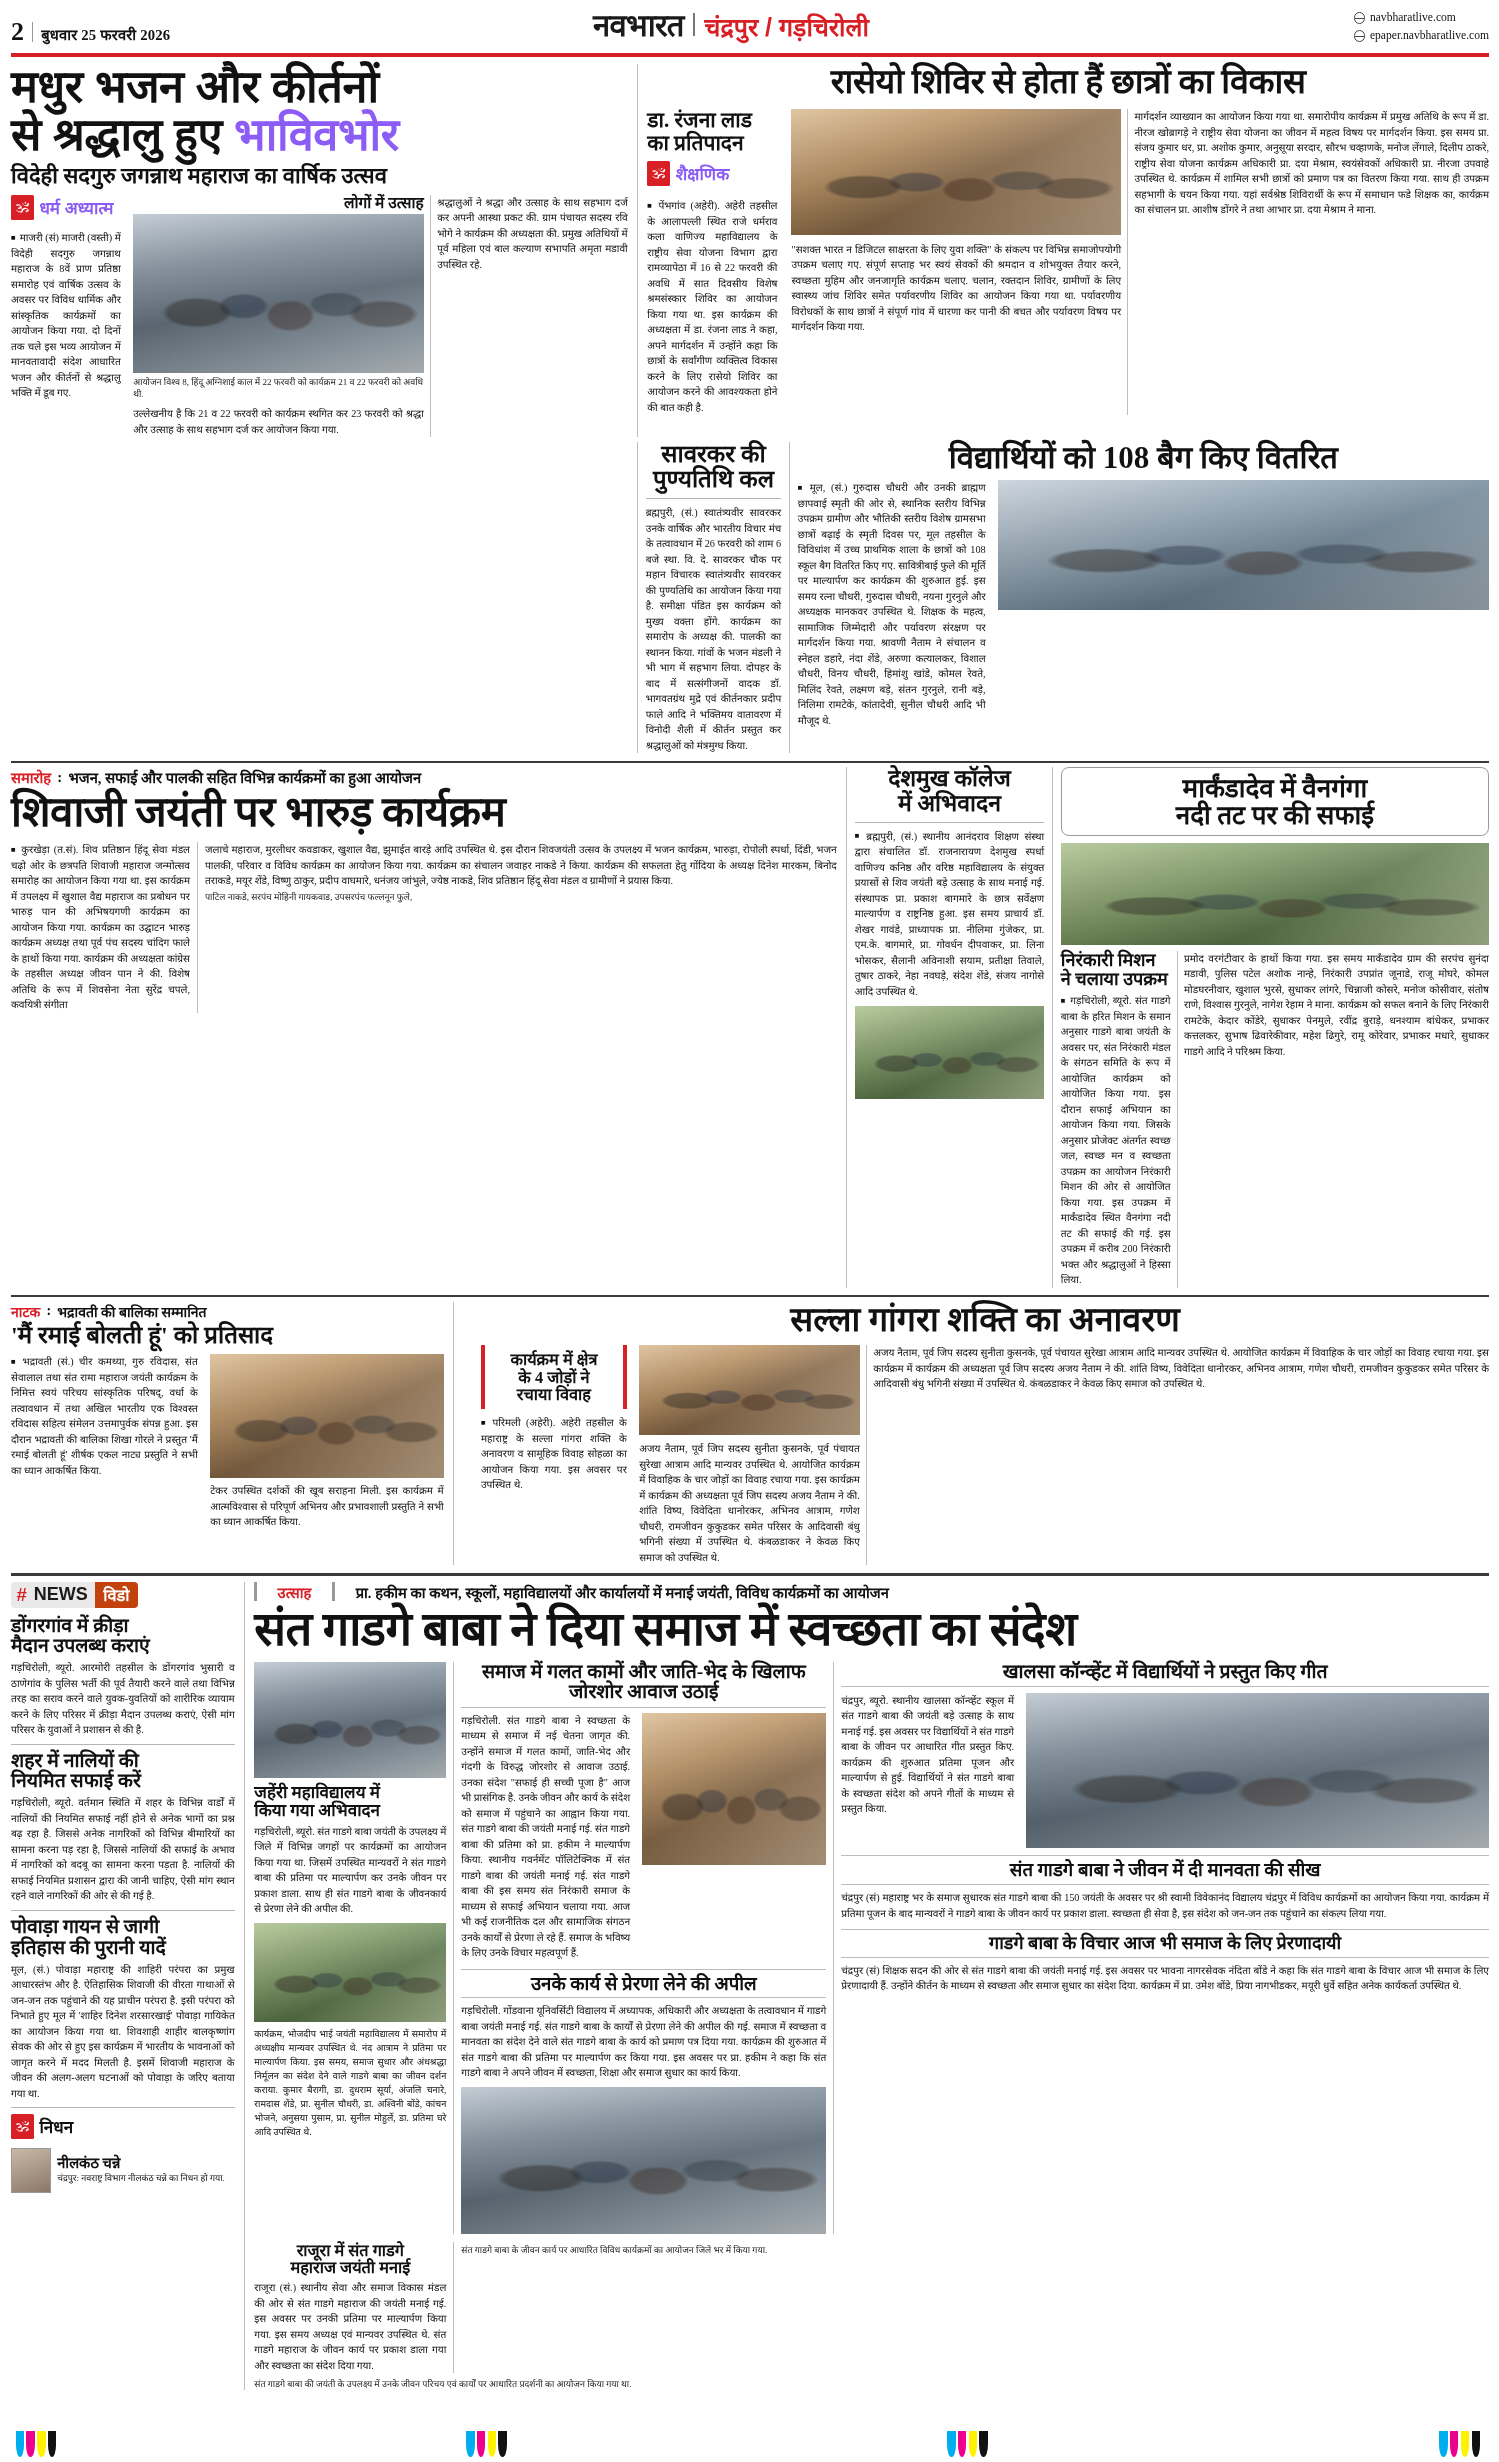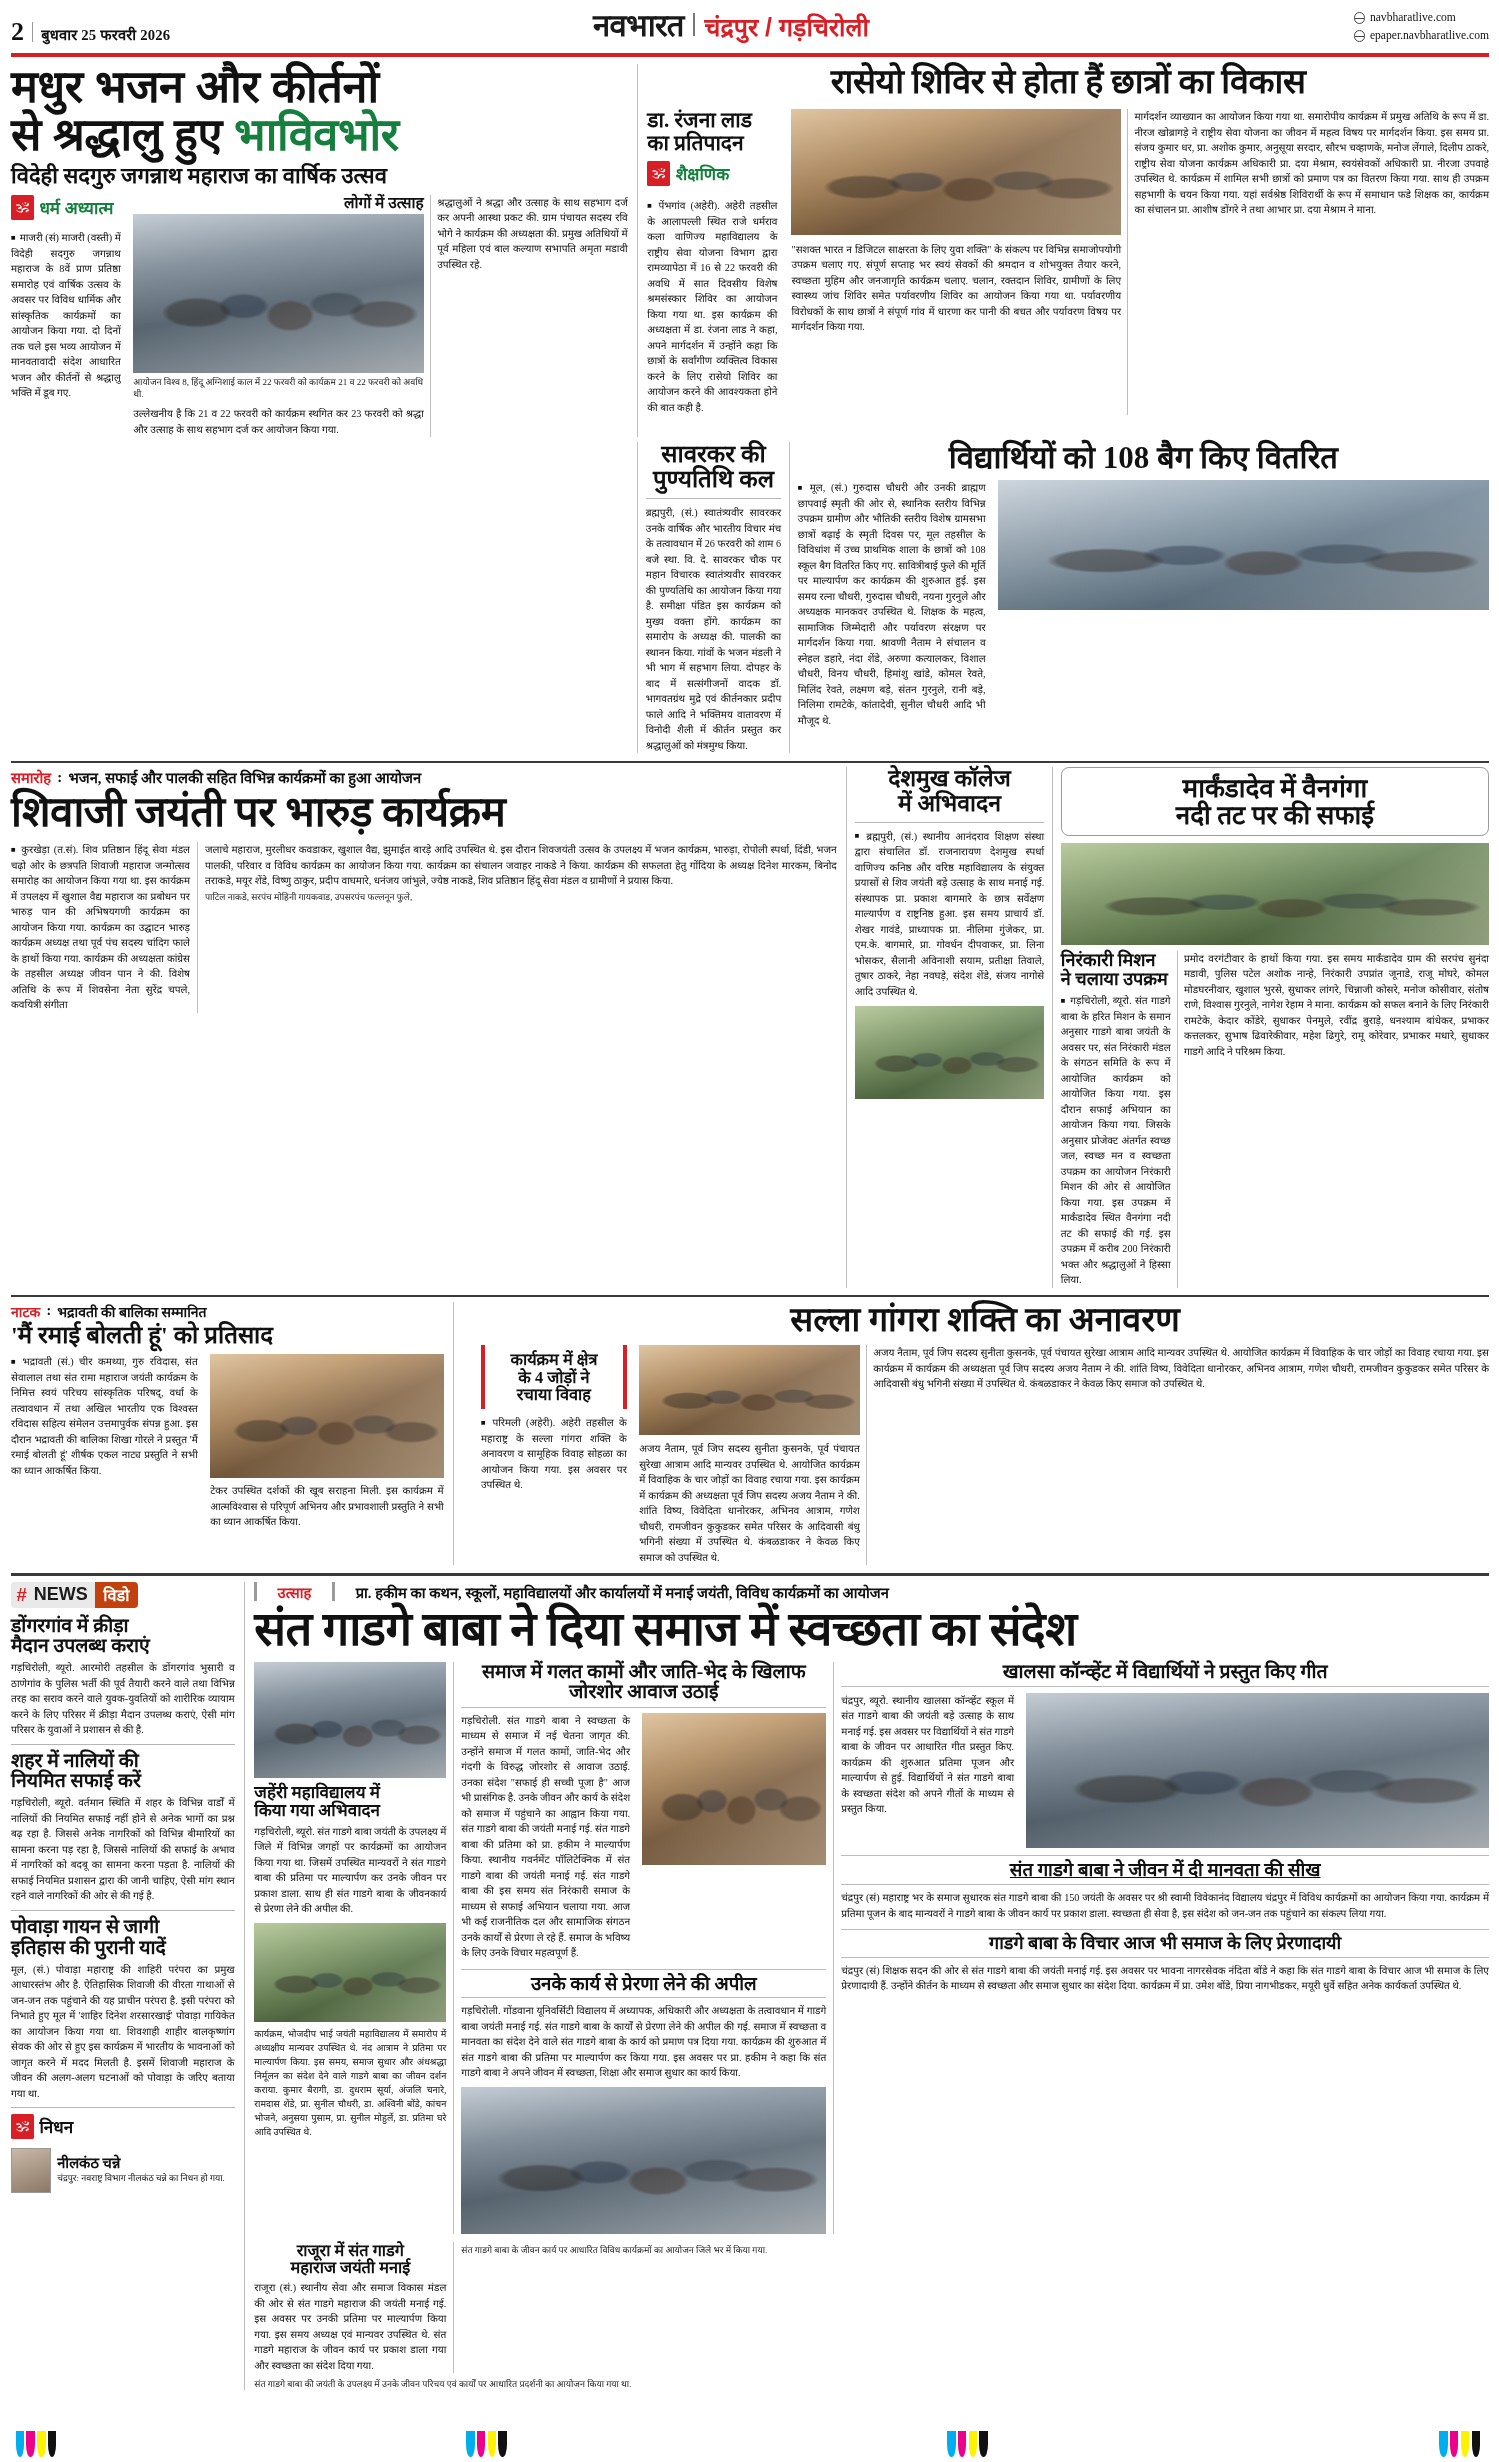--- a/index.html
+++ b/index.html
@@ -27,21 +27,21 @@
   .mast-edition { font-size:25px; font-weight:900; color:#d81f26; font-family:"Liberation Sans",sans-serif; }
   .mast-right { font-size:11.6px; line-height:1.55; text-align:left; }
   .mast-right div { display:flex; align-items:center; gap:4.7px; }
   .globe { width:11.6px;height:11.6px;border:1.2px solid #444;border-radius:50%;position:relative;flex:none; }
   .globe:after{content:"";position:absolute;left:0.8px;top:4.7px;width:8.5px;height:1.2px;background:#444;}
   .rule-red { height:3.9px; background:#d81f26; margin-top:7.8px; }
 
   
   .hl { font-family:"Liberation Sans", sans-serif; font-weight:900; color:#111; line-height:1.02; }
   .hl-serif { font-family:"Liberation Serif", serif; font-weight:700; color:#111; line-height:1.05; }
-  .red { color:#15803d; }
+  .red { color:#8b5cf6; }
   .body-txt { font-size:10.2px; line-height:1.52; text-align:justify; hyphens:auto; }
   .sq::before{ content:"\25A0"; font-size:7.8px; margin-right:3.9px; position:relative; top:-1.6px; }
   .col-rule { border-left:0.8px solid #bdbdbd; }
   .photo { background:linear-gradient(160deg,#c3cdd6 0%,#8fa3b3 35%,#6d8496 60%,#a8b6c0 100%); position:relative; overflow:hidden; }
   .photo.warm { background:linear-gradient(155deg,#d9b98e 0%,#b98f5e 30%,#8c6b48 55%,#cbb191 100%); }
   .photo.green { background:linear-gradient(155deg,#a9c08a 0%,#7d9a63 35%,#5d7a4c 60%,#b3c59b 100%); }
   .photo.crowd { background:linear-gradient(170deg,#b8c2cb 0%,#7f8e9c 28%,#5e6d7a 55%,#9aa8b3 80%,#cfd6db 100%); }
   .photo:after{ content:""; position:absolute; inset:0;
     background:
       radial-gradient(ellipse at 22% 62%, rgba(40,35,30,.42) 0 9%, transparent 11%),
@@ -364,21 +364,21 @@
         <div style="flex:1 1 auto; padding-left:7px;" class="col-rule">
           <div class="hl-serif" style="font-size:19.4px; text-align:center; border-bottom:0.8px solid #bbb; padding-bottom:3.9px;">खालसा कॉन्व्हेंट में विद्यार्थियों ने प्रस्तुत किए गीत</div>
           <div class="row" style="margin-top:5.4px;">
             <div style="flex:0 0 179px; padding-right:6.2px;">
               <div class="body-txt">चंद्रपुर, ब्यूरो. स्थानीय खालसा कॉन्व्हेंट स्कूल में संत गाडगे बाबा की जयंती बड़े उत्साह के साथ मनाई गई. इस अवसर पर विद्यार्थियों ने संत गाडगे बाबा के जीवन पर आधारित गीत प्रस्तुत किए. कार्यक्रम की शुरुआत प्रतिमा पूजन और माल्यार्पण से हुई. विद्यार्थियों ने संत गाडगे बाबा के स्वच्छता संदेश को अपने गीतों के माध्यम से प्रस्तुत किया.</div>
             </div>
             <div style="flex:1 1 auto; padding-left:6.2px;">
               <div class="photo crowd" style="height:155px;"></div>
             </div>
           </div>
-          <div class="hl-serif" style="font-size:18.6px; text-align:center; margin-top:7.8px; border-top:0.8px solid #bbb; border-bottom:0.8px solid #bbb; padding:3.9px 0;text-decoration:underline;">संत गाडगे बाबा ने जीवन में दी मानवता की सीख</div>
+          <div class="hl-serif" style="font-size:18.6px; text-align:center; margin-top:7.8px; border-top:0.8px solid #bbb; border-bottom:0.8px solid #bbb; padding:3.9px 0;">संत गाडगे बाबा ने जीवन में दी मानवता की सीख</div>
           <div class="body-txt" style="margin-top:5.4px;">चंद्रपुर (सं) महाराष्ट्र भर के समाज सुधारक संत गाडगे बाबा की 150 जयंती के अवसर पर श्री स्वामी विवेकानंद विद्यालय चंद्रपुर में विविध कार्यक्रमों का आयोजन किया गया. कार्यक्रम में प्रतिमा पूजन के बाद मान्यवरों ने गाडगे बाबा के जीवन कार्य पर प्रकाश डाला. स्वच्छता ही सेवा है, इस संदेश को जन-जन तक पहुंचाने का संकल्प लिया गया.</div>
           <div class="hl-serif" style="font-size:18px; text-align:center; margin-top:7.8px; border-top:0.8px solid #bbb; border-bottom:0.8px solid #bbb; padding:3.9px 0;">गाडगे बाबा के विचार आज भी समाज के लिए प्रेरणादायी</div>
           <div class="body-txt" style="margin-top:5.4px;">चंद्रपुर (सं) शिक्षक सदन की ओर से संत गाडगे बाबा की जयंती मनाई गई. इस अवसर पर भावना नागरसेवक नंदिता बोंडे ने कहा कि संत गाडगे बाबा के विचार आज भी समाज के लिए प्रेरणादायी हैं. उन्होंने कीर्तन के माध्यम से स्वच्छता और समाज सुधार का संदेश दिया. कार्यक्रम में प्रा. उमेश बोंडे, प्रिया नागभीडकर, मयूरी धुर्वे सहित अनेक कार्यकर्ता उपस्थित थे.</div>
         </div>
       </div>
 
       <div class="row" style="margin-top:7.8px;">
         <div style="flex:0 0 199px; padding-right:7px;">
           <div class="hl-serif" style="font-size:16.3px; text-align:center;">राजूरा में संत गाडगे</div>
           <div class="hl-serif" style="font-size:16.3px; text-align:center;">महाराज जयंती मनाई</div>

